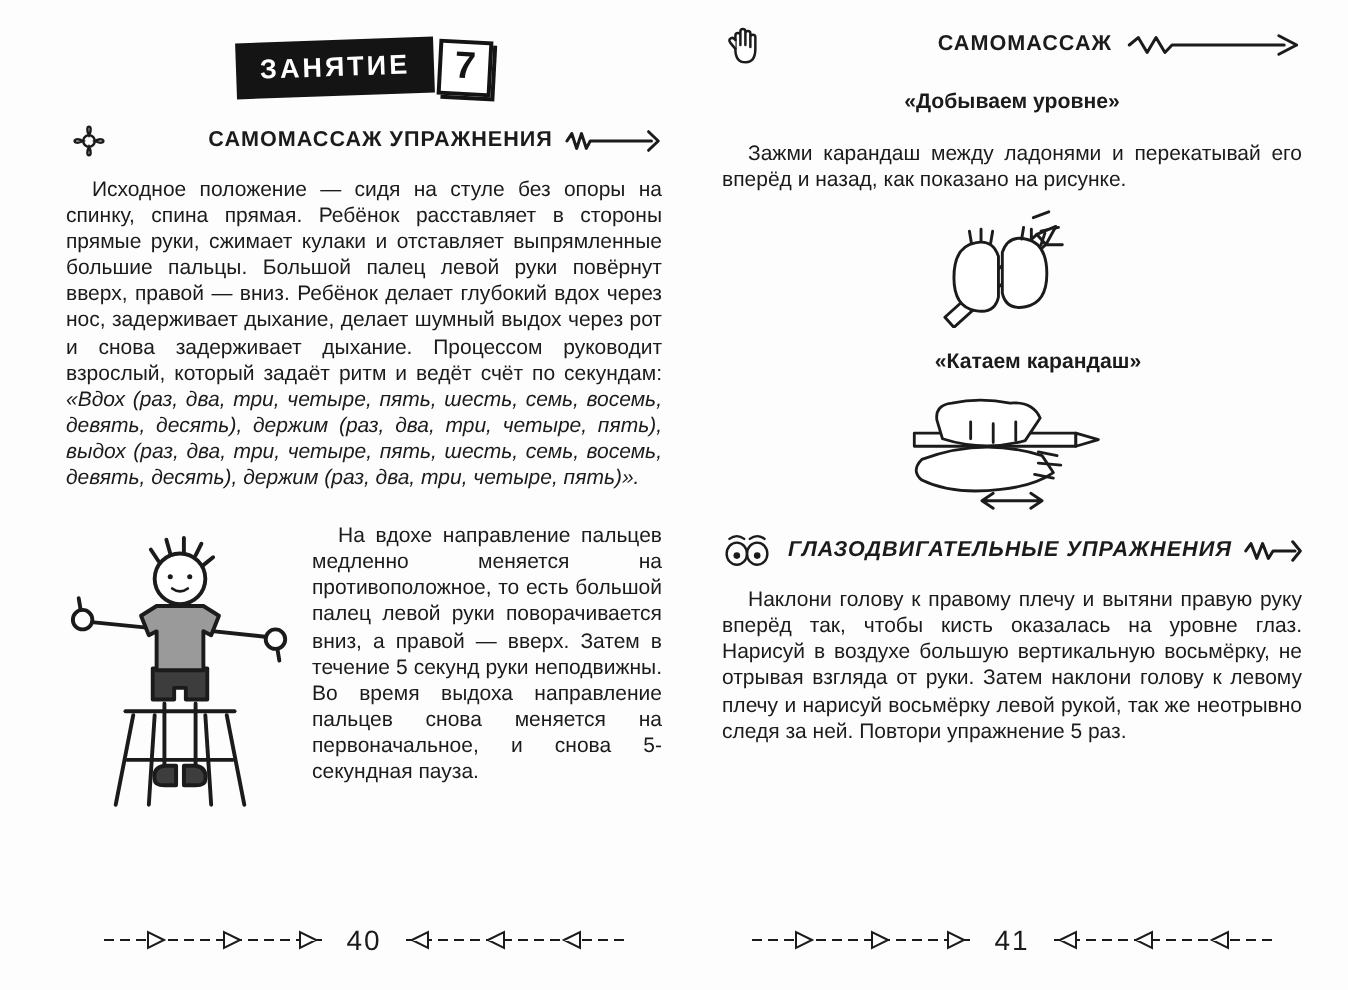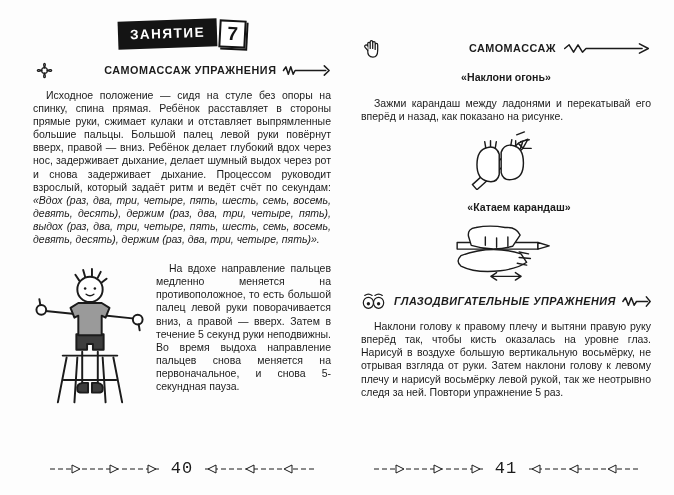--- a/index.html
+++ b/index.html
@@ -3,21 +3,21 @@
 <meta charset="utf-8">
 <style>
   * { margin:0; padding:0; box-sizing:border-box; }
   html,body { width:674px; height:495px; overflow:hidden; background:#fdfdfd; }
   .book {
     position:relative; width:674px; height:495px; background:#fdfdfd;
     font-family:"Liberation Sans", sans-serif; color:#1b1b1b;
   }
   .page { position:absolute; top:0; height:495px; }
   .page-left  { left:33px;  width:298px; padding-top:20px; }
-  .page-right { left:361px; width:290px; padding-top:26px; }
+  .page-right { left:361px; width:290px; }
 
   
   .lesson-badge { display:flex; justify-content:center; align-items:center; margin-bottom:8px; }
   .badge-label {
     background:#141414; color:#fff; font-weight:bold; font-size:13.5px; letter-spacing:1.5px;
     padding:6px 12px 7px; transform:rotate(-2deg); display:inline-block;
   }
   .badge-number {
     background:#fff; border:2px solid #141414; color:#141414; font-weight:bold; font-size:19px;
     width:27px; height:28px; display:flex; align-items:center; justify-content:center;
@@ -47,21 +47,21 @@
   .exercise-title.centered { text-align:center; }
   .exercise-title.indented { text-indent:26px;text-align:center; }
   .exercise-text { margin-top:14px; }
   .illustration-row { display:flex; justify-content:center; margin:7px 0 2px; }
 
   
   .page-footer {
     position:absolute; bottom:17px; left:0; right:0;
     display:flex; align-items:center; justify-content:center; gap:9px;
   }
-  .page-num { font-size:17px; letter-spacing:1px; color:#1b1b1b;font-family:Liberation Mono, monospace; }
+  .page-num { font-size:14px; letter-spacing:1px; color:#1b1b1b; }
   .footer-arrows { width:112px; height:10px; }
   .footer-arrows.mirrored { transform:scaleX(-1); }
 </style>
 </head>
 <body>
 
 <div class="book">
 
   <div class="page page-left">
 
@@ -146,21 +146,21 @@
         </g>
       </svg>
       <span class="spacer"></span>
       <span class="section-title">САМОМАССАЖ</span>
       <svg class="header-arrow" viewBox="0 0 100 14" preserveAspectRatio="none">
         <path d="M3 7 L8 3 L13 11 L18 3 L23 11 L27 7 L90 7" fill="none" stroke="#1b1b1b" stroke-width="1.5" vector-effect="non-scaling-stroke" stroke-linecap="round" stroke-linejoin="round"></path>
         <path d="M97 7 L87 2 M97 7 L87 12" fill="none" stroke="#1b1b1b" stroke-width="1.5" vector-effect="non-scaling-stroke" stroke-linecap="round"></path>
       </svg>
     </div>
 
-    <div class="exercise-title centered">«Наклони огонь»</div>
+    <div class="exercise-title centered">«Добываем уровне»</div>
     <p class="body-text exercise-text">Зажми карандаш между ладонями и перекатывай его вперёд и назад, как показано на рисунке.</p>
 
     <div class="illustration-row">
       <svg width="112" height="60" viewBox="0 0 110 62">
         <g fill="#fff" stroke="#1b1b1b" stroke-width="1.5" stroke-linecap="round" stroke-linejoin="round">
           <path d="M66 5 l8 -3 M70 12 l9 -2 M72 19 l9 0" fill="none"></path>
           <g transform="rotate(-42 49 36)">
             <rect x="14" y="32" width="64" height="7"></rect>
             <path d="M78 32 l10 3.5 l-10 3.5 z"></path>
           </g>

